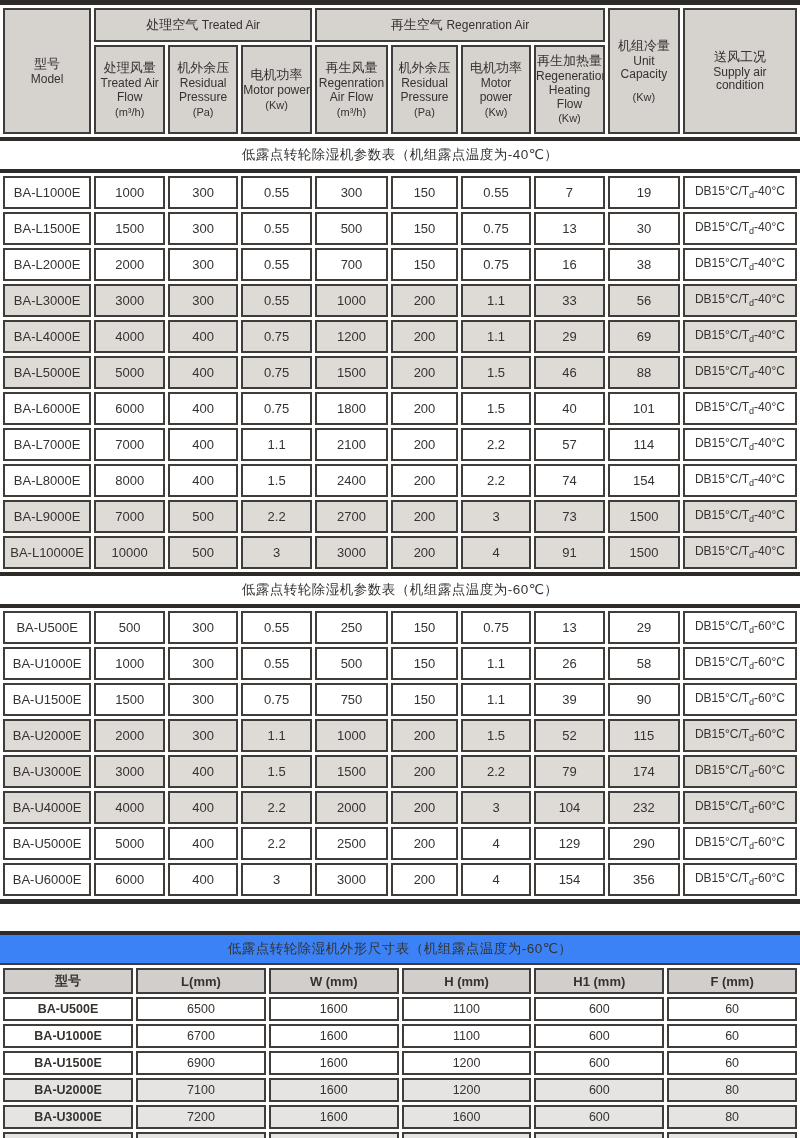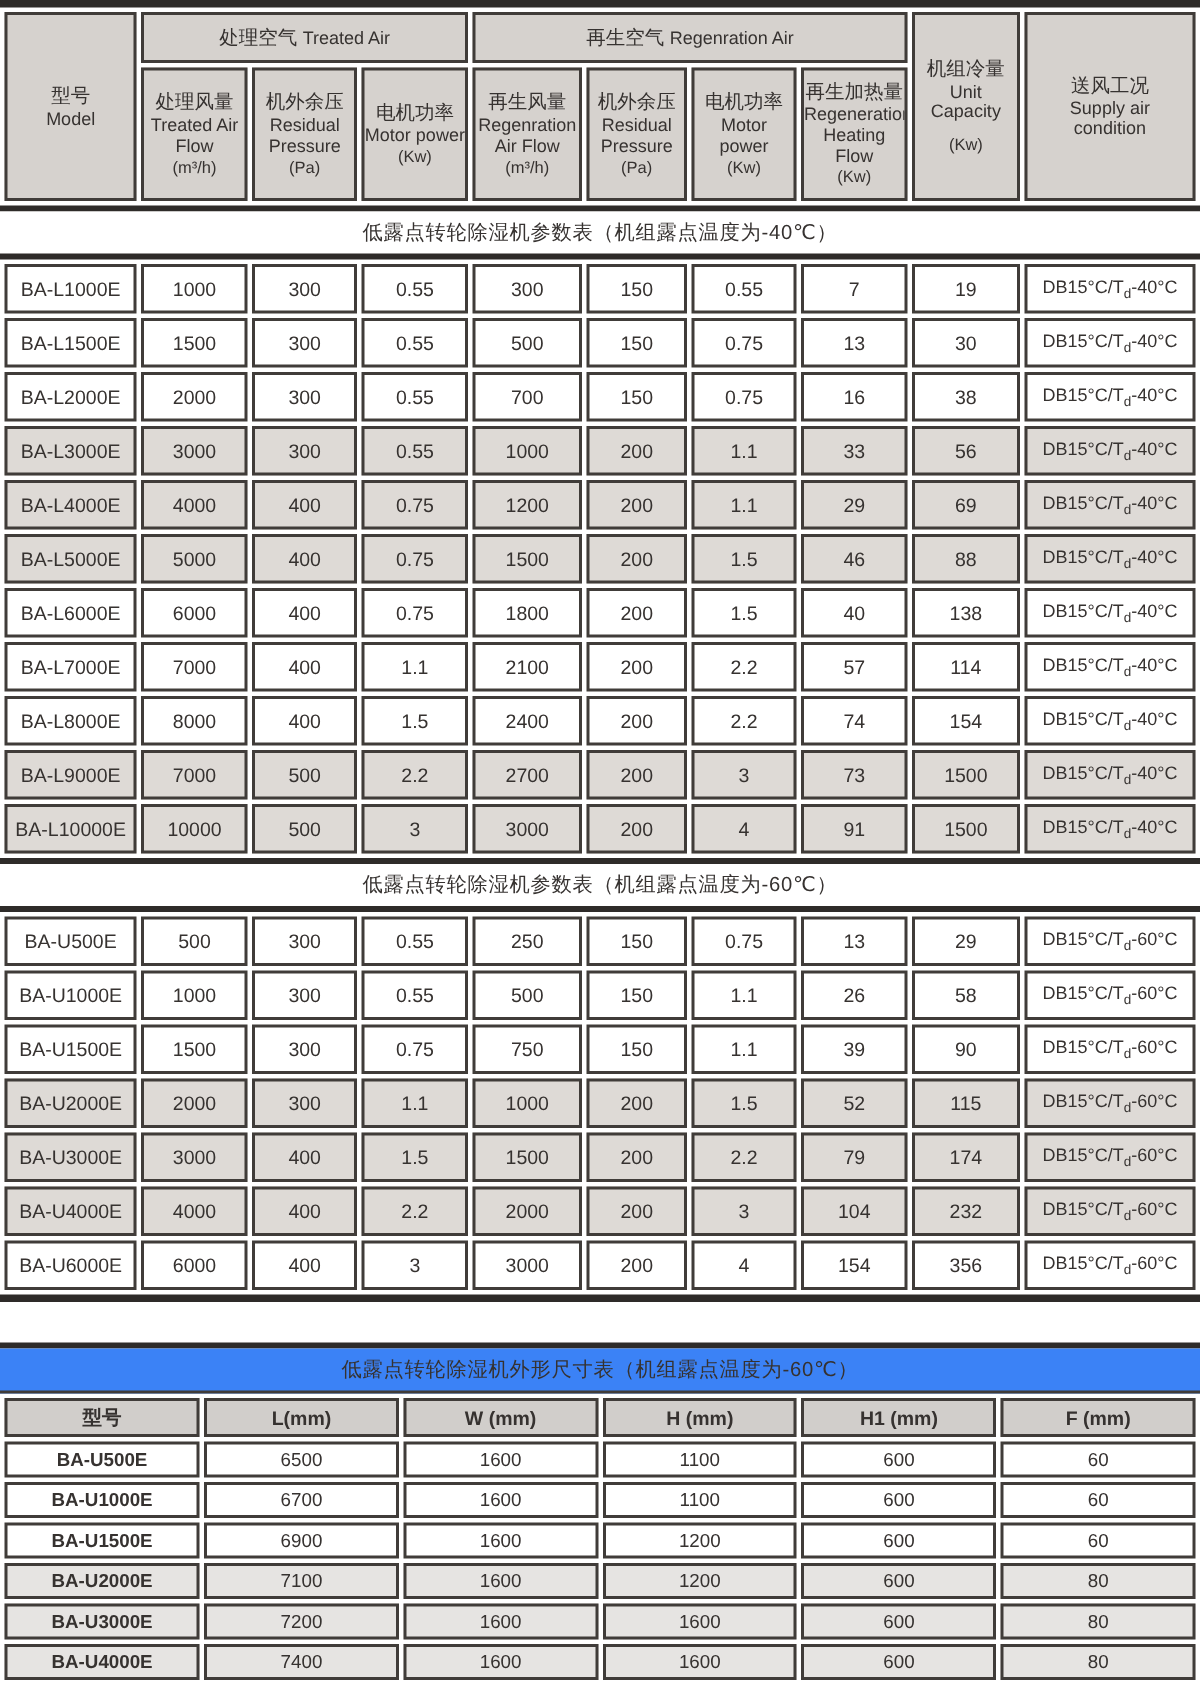--- a/index.html
+++ b/index.html
@@ -227,21 +227,21 @@
         </tr>
         <tr>
           <td>BA-L6000E</td>
           <td>6000</td>
           <td>400</td>
           <td>0.75</td>
           <td>1800</td>
           <td>200</td>
           <td>1.5</td>
           <td>40</td>
-          <td>138</td>
+          <td>101</td>
           <td class="cond">DB15°C/T<sub>d</sub>-40°C</td>
         </tr>
         <tr>
           <td>BA-L7000E</td>
           <td>7000</td>
           <td>400</td>
           <td>1.1</td>
           <td>2100</td>
           <td>200</td>
           <td>2.2</td>
@@ -369,20 +369,32 @@
         <tr class="shaded">
           <td>BA-U4000E</td>
           <td>4000</td>
           <td>400</td>
           <td>2.2</td>
           <td>2000</td>
           <td>200</td>
           <td>3</td>
           <td>104</td>
           <td>232</td>
+          <td class="cond">DB15°C/T<sub>d</sub>-60°C</td>
+        </tr>
+        <tr>
+          <td>BA-U5000E</td>
+          <td>5000</td>
+          <td>400</td>
+          <td>2.2</td>
+          <td>2500</td>
+          <td>200</td>
+          <td>4</td>
+          <td>129</td>
+          <td>290</td>
           <td class="cond">DB15°C/T<sub>d</sub>-60°C</td>
         </tr>
         <tr>
           <td>BA-U6000E</td>
           <td>6000</td>
           <td>400</td>
           <td>3</td>
           <td>3000</td>
           <td>200</td>
           <td>4</td>

